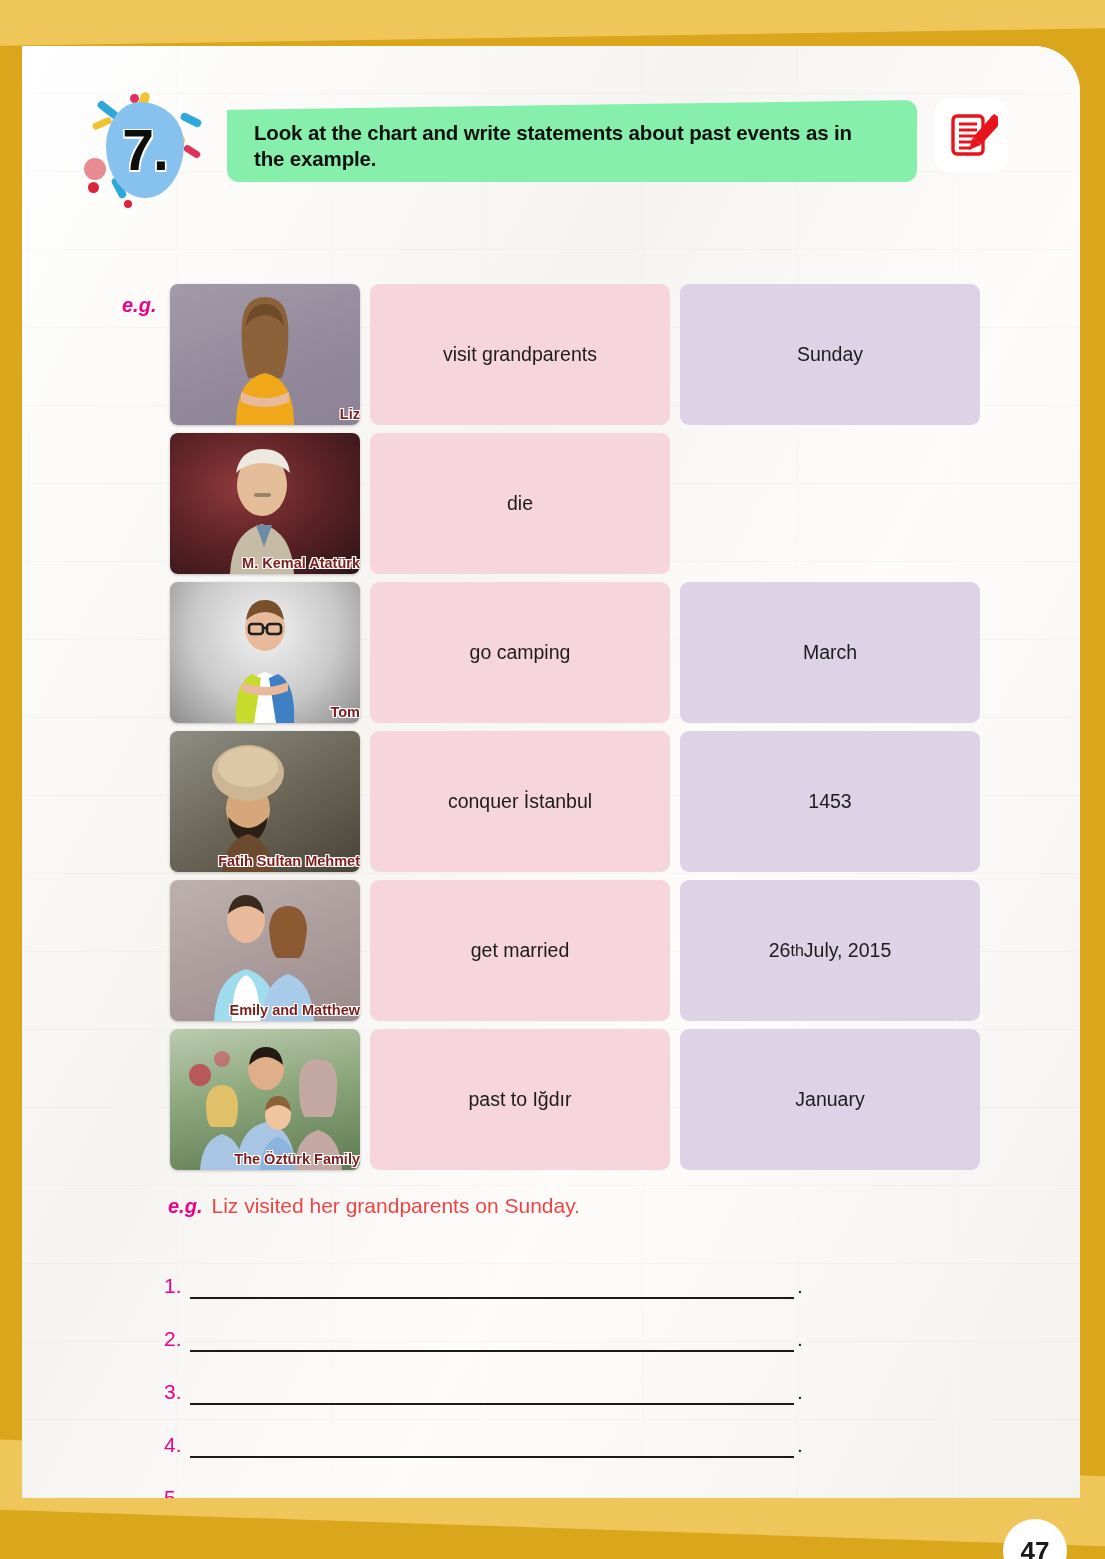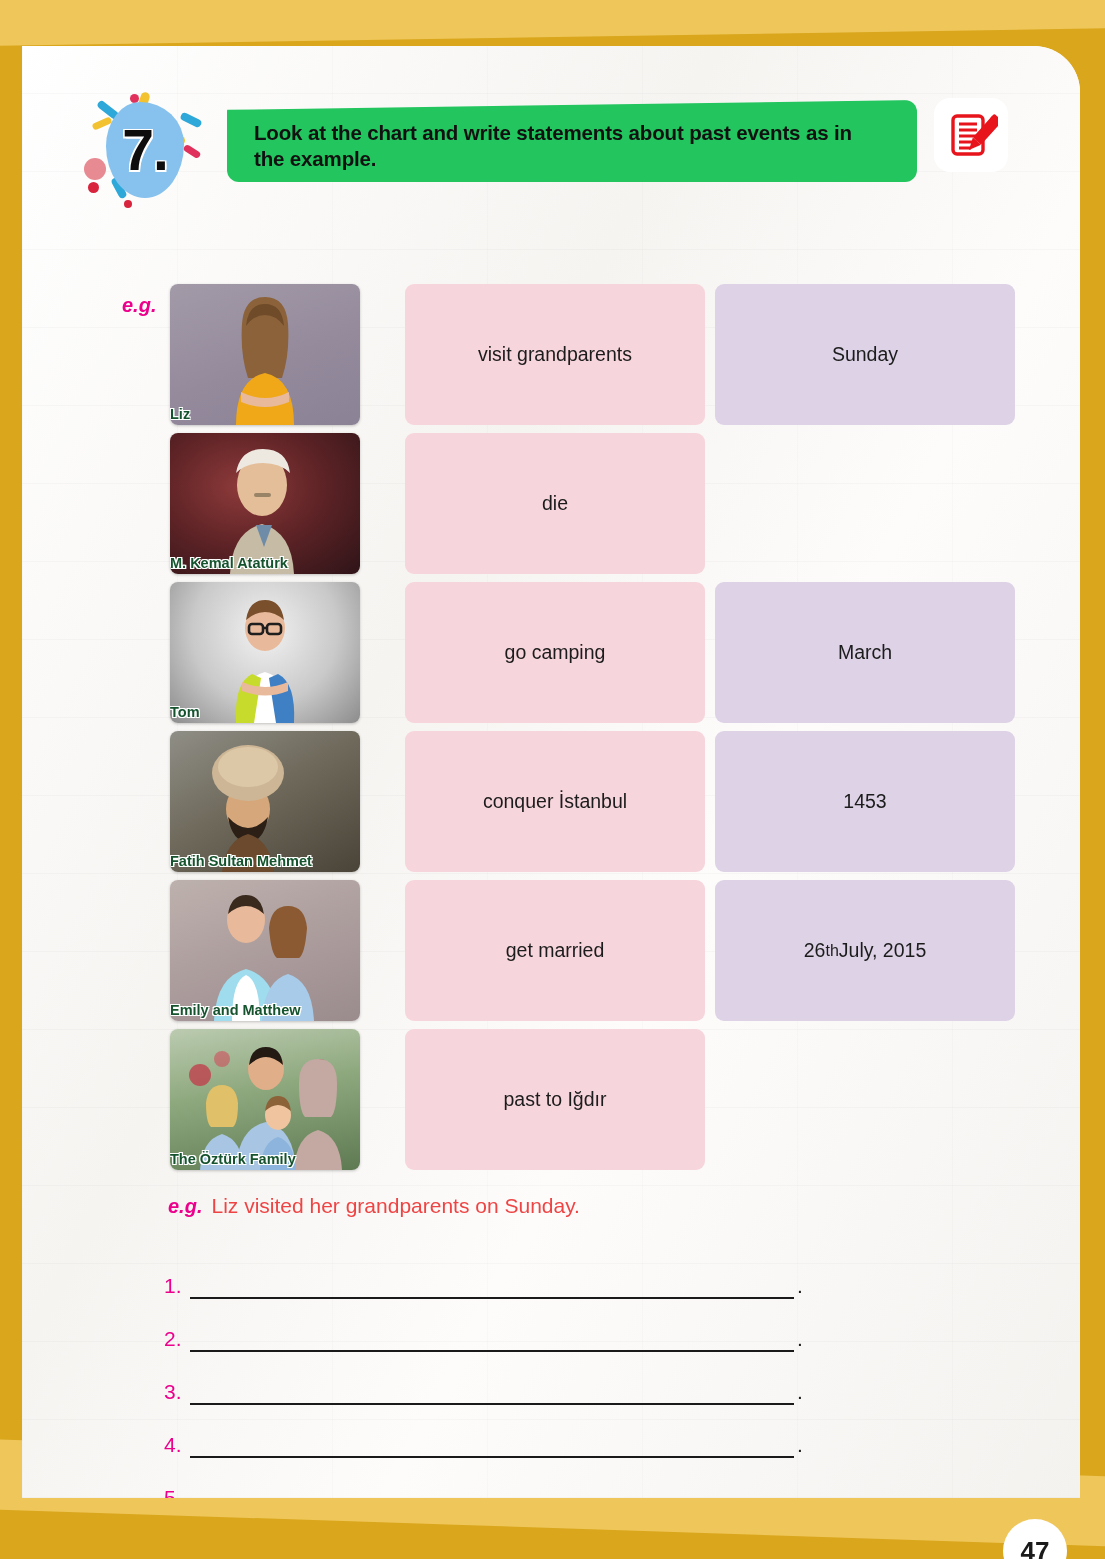--- a/index.html
+++ b/index.html
@@ -97,21 +97,21 @@
     text-shadow: 1.5px 1.5px 0 #ffffff, -1.5px -1.5px 0 #ffffff,
                  1.5px -1.5px 0 #ffffff, -1.5px 1.5px 0 #ffffff;
   }
   .sp { position: absolute; border-radius: 6px; }
   .sp.d { border-radius: 50%; }
 
   .instruction {
     position: absolute;
     left: 205px; top: 14px;
     width: 690px; height: 82px;
-    background: #22c55e;
+    background: #86efac;
     border-radius: 12px;
     clip-path: polygon(0 12%, 100% 0, 100% 100%, 0 100%);
     display: flex; align-items: center;
   }
   .instruction-text {
     padding: 16px 0 6px 27px;
     font-size: 20.5px; font-weight: bold; color: #111;
     line-height: 1.26; letter-spacing: -0.15px;
     width: 630px;
   }
@@ -144,38 +144,38 @@
     border-radius: 8px;
     position: relative;
     overflow: hidden;
     flex: 0 0 auto;
     box-shadow: 0 1px 3px rgba(0,0,0,0.22);
   }
   .photo .scene { position: absolute; inset: 0; }
   .name-label {
     position: absolute;
     left: 0; right: 0; bottom: 3px;
-    text-align: left;
+    text-align: right;
     font-size: 14.5px; font-weight: bold;
-    color: #14532d;
+    color: #7f1d1d;
     text-shadow: 1.2px 1.2px 0 #fff, -1.2px -1.2px 0 #fff,
                  1.2px -1.2px 0 #fff, -1.2px 1.2px 0 #fff,
                  0 1.2px 0 #fff, 0 -1.2px 0 #fff;
     z-index: 5;
     white-space: nowrap;
   }
   .cell {
     height: 141px;
     border-radius: 9px;
     display: flex; align-items: center; justify-content: center;
     font-size: 19.5px; color: #1c1c1c;
     text-align: center;
     flex: 0 0 auto;
   }
-  .cell.action { width: 300px; background: #F7D5DC; margin-left: 35px; }
+  .cell.action { width: 300px; background: #F7D5DC; }
   .cell.date   { width: 300px; background: #DDD2E6; }
   .cell sup { font-size: 16px; vertical-align: super; }
 
   
   .example-line {
     position: absolute;
     left: 146px; top: 1148px;
     display: flex; align-items: baseline; gap: 9px;
   }
   .example-line .eg {
@@ -368,20 +368,21 @@
               <path d="M36 74 q2-18 16-18 q14 0 16 18 q0 20 -5 24 l-22 0 q-5-4-5-24z" fill="#E0C068"></path>
               <path d="M30 141 q2-30 22-36 q20 6 22 36z" fill="#A8C6E4"></path>
               <ellipse cx="108" cy="86" rx="13" ry="15" fill="#EFC49F"></ellipse>
               <path d="M95 82 q2-15 13-15 q11 0 13 15 q-7-6-13-6 q-6 0-13 6z" fill="#8C6239"></path>
               <path d="M90 141 q2-28 18-33 q16 5 18 33z" fill="#8CB4DC"></path>
             </svg>
           </div>
           <div class="name-label">The Öztürk Family</div>
         </div>
         <div class="cell action">past to Iğdır</div>
+        <div class="cell date">January</div>
       </div>
     </div>
 
     <div class="example-line">
       <span class="eg">e.g.</span>
       <span class="sentence">Liz visited her grandparents on Sunday.</span>
     </div>
 
     <div class="answers">
       <div class="answer-row">

